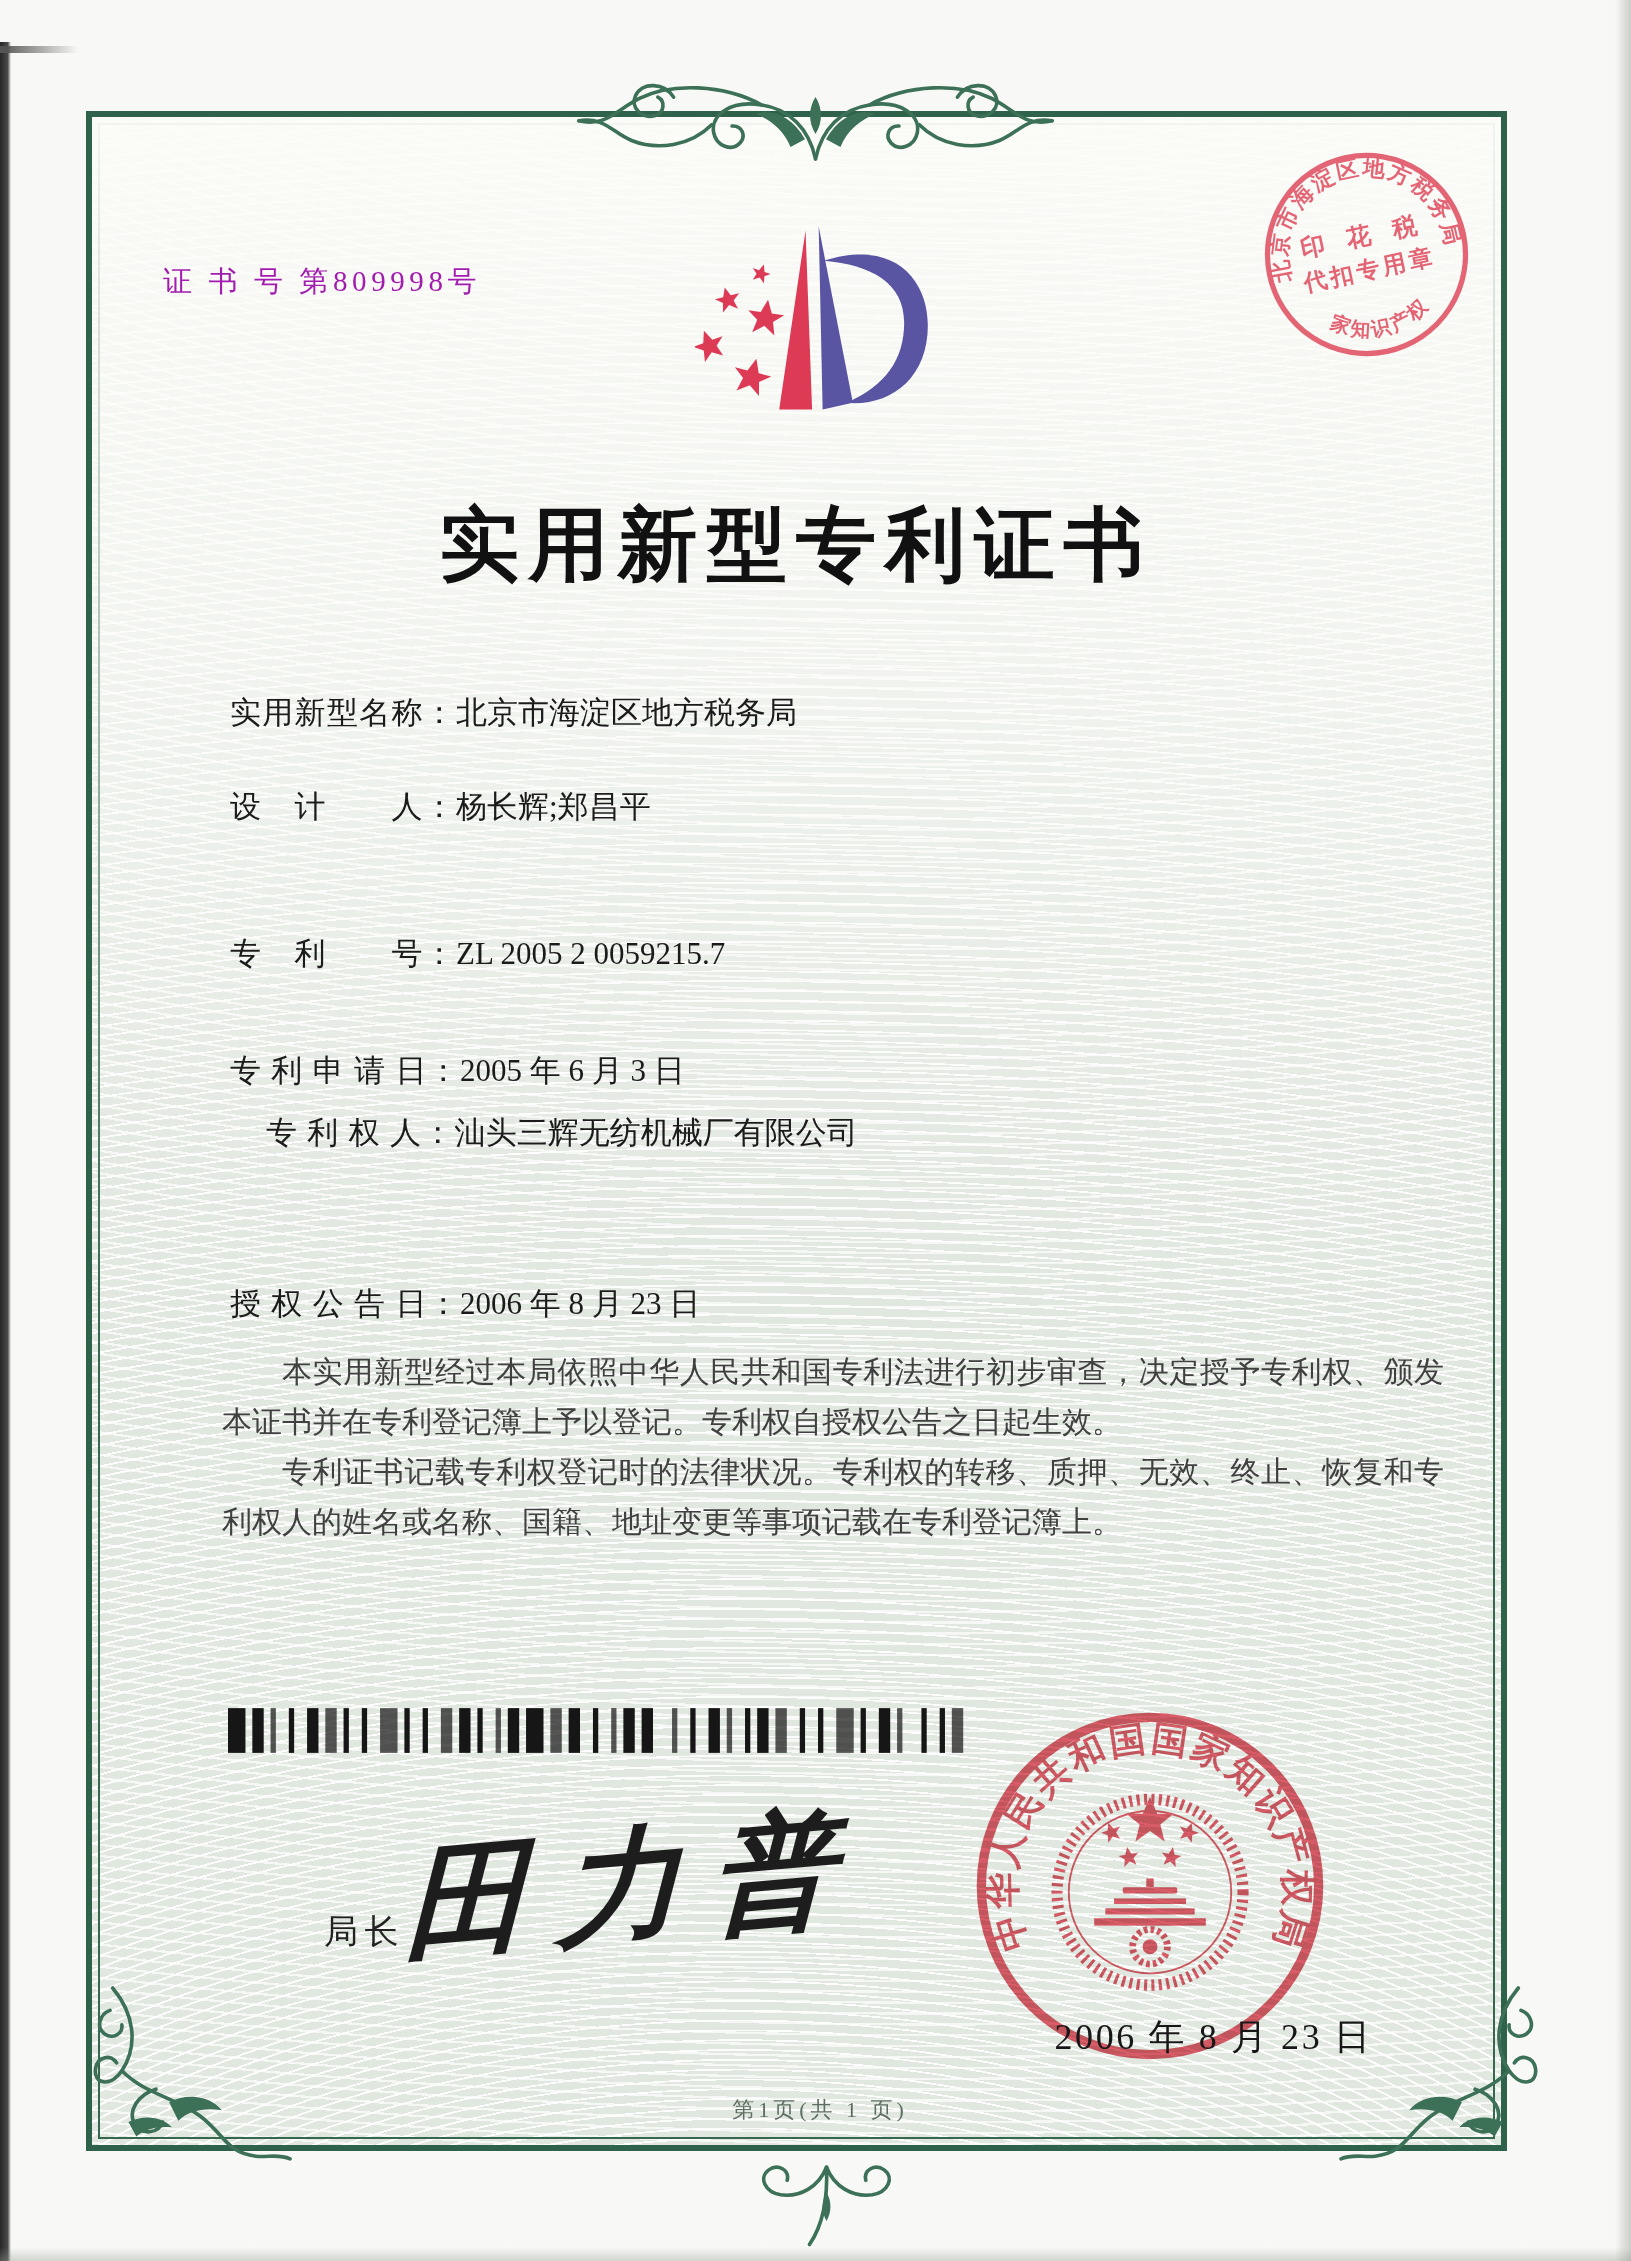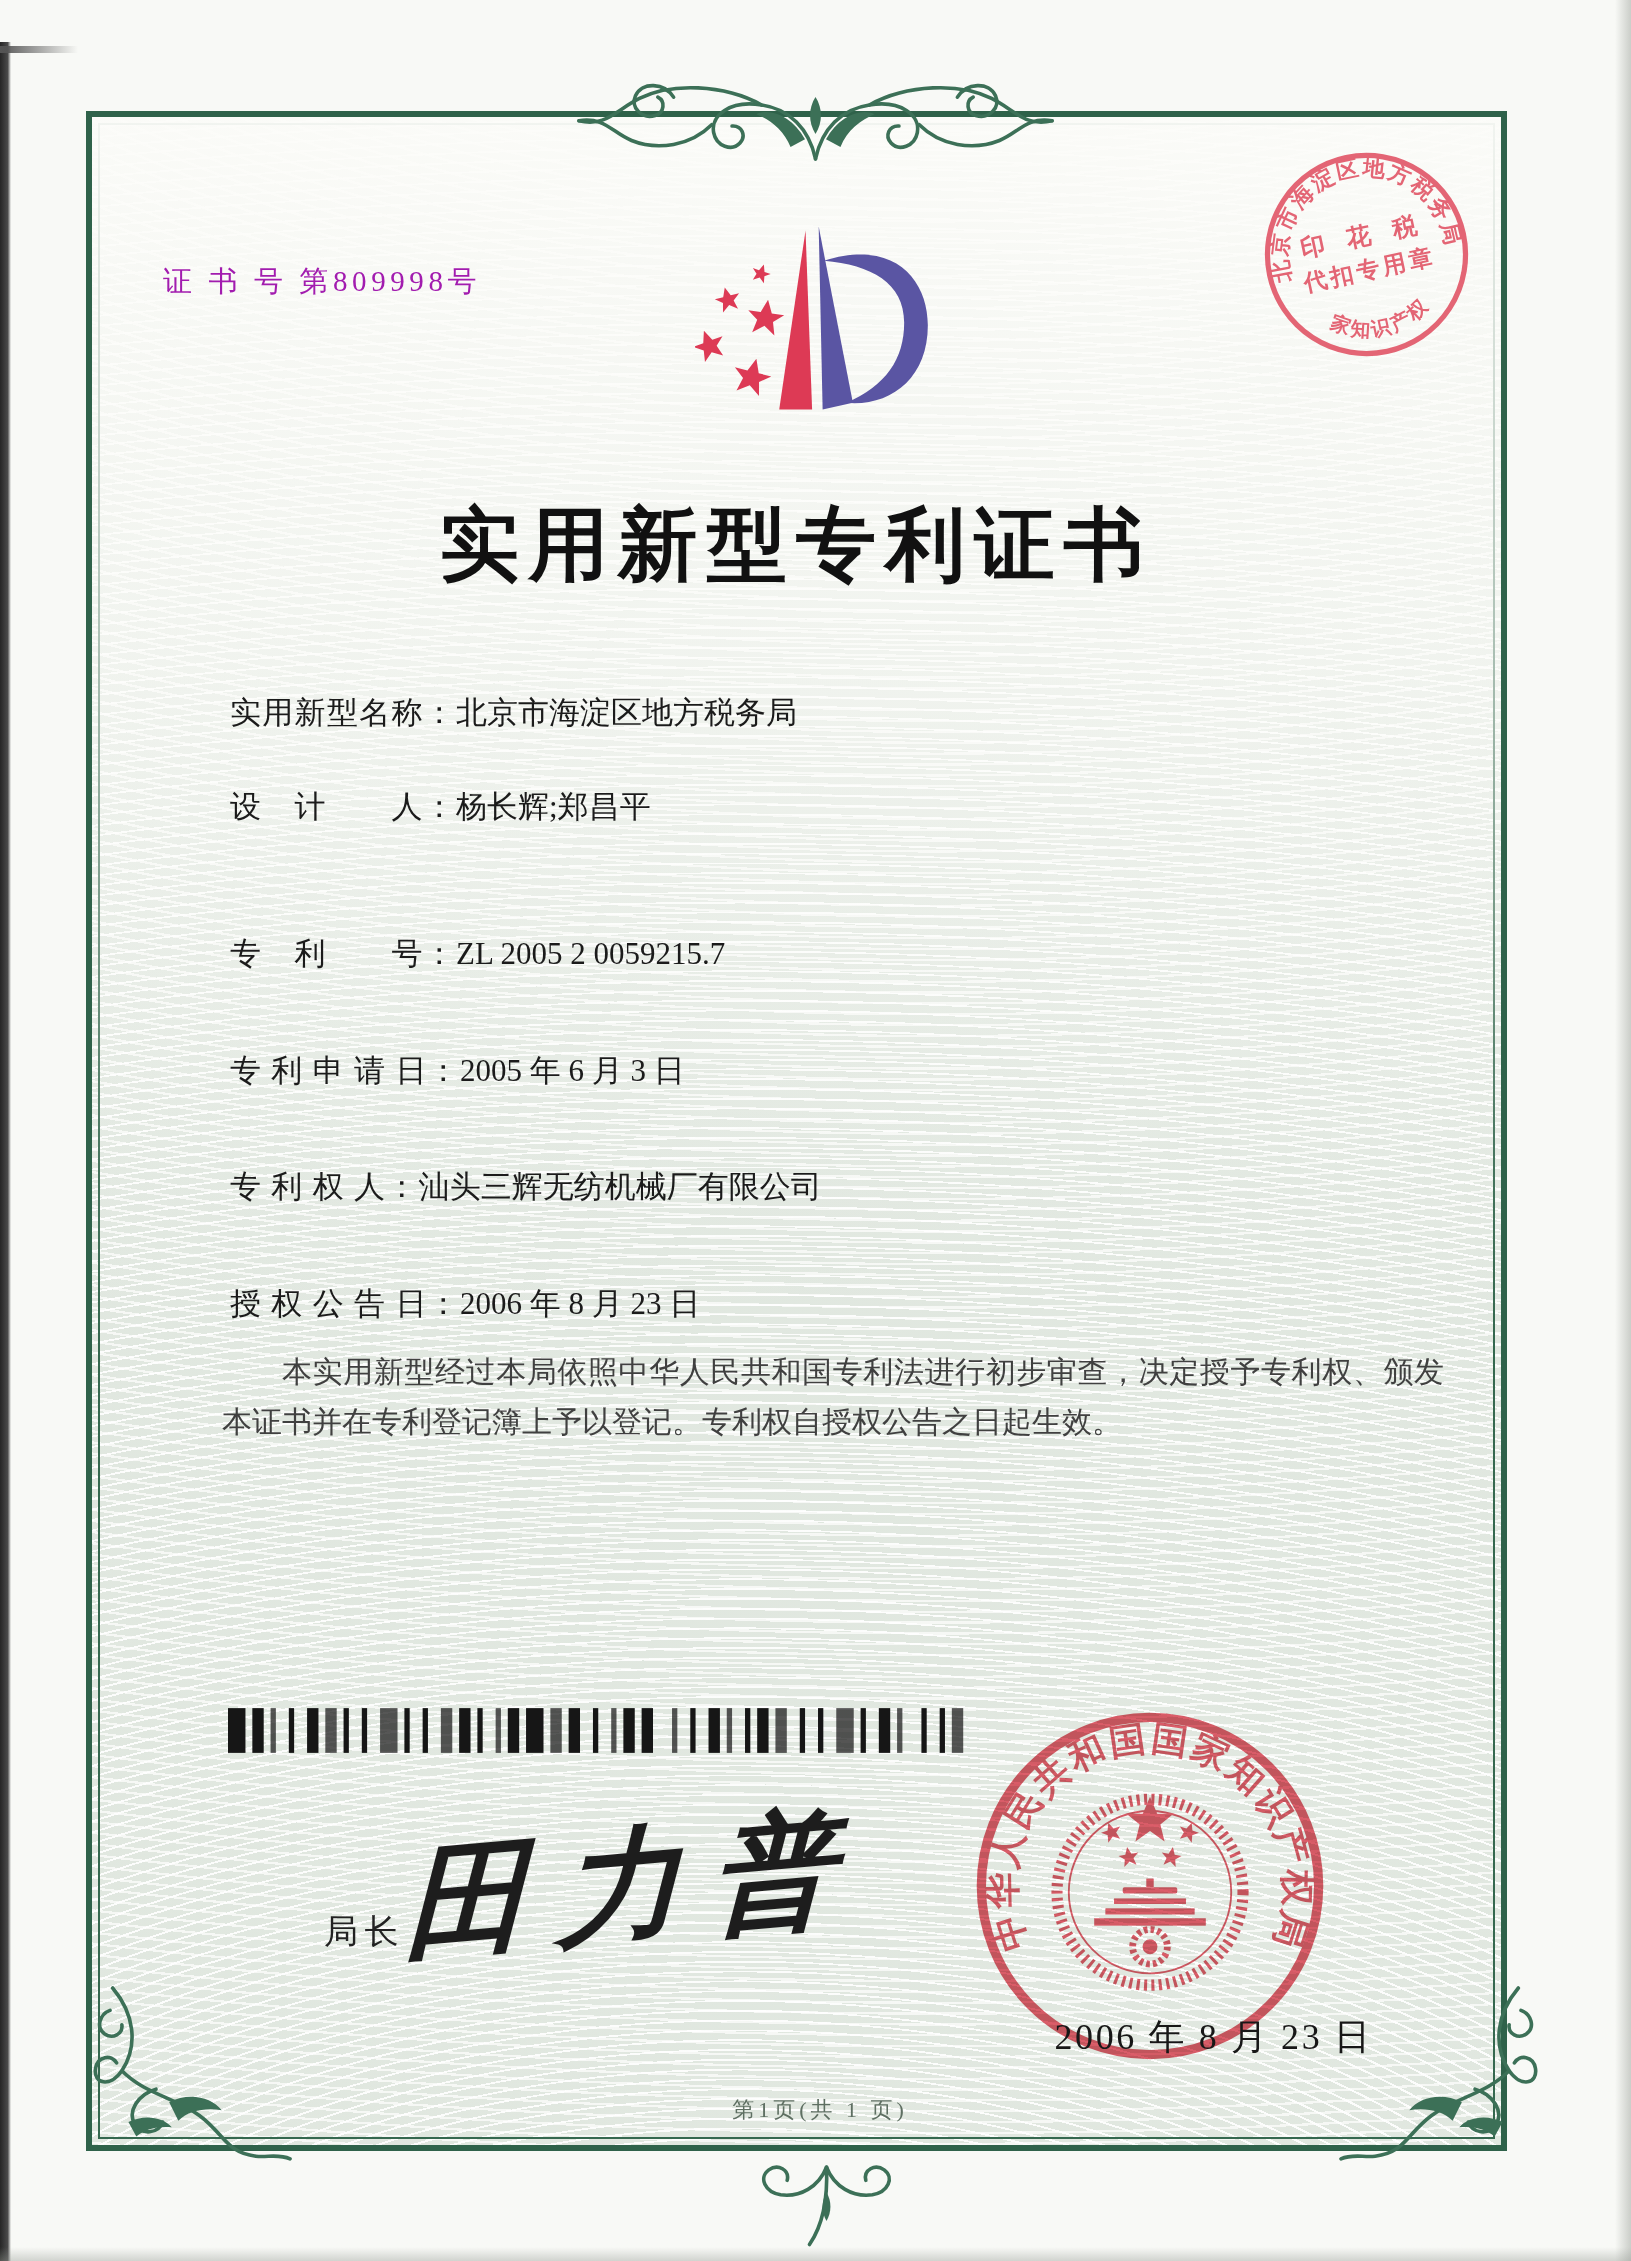--- a/index.html
+++ b/index.html
@@ -26,21 +26,21 @@
   .green-art{stroke:#3c7057;fill:none;stroke-width:5.5;stroke-linecap:round;}
   .green-fill{fill:#3c7057;stroke:none;}
 
   
   .cert-no{left:163px;top:262px;font-size:29px;letter-spacing:4.6px;color:#a21caf;}
   .title{left:0;top:492px;width:1592px;text-align:center;font-size:80px;font-weight:700;letter-spacing:9.2px;color:#111;}
 
   
   .field{left:230px;width:1217px;font-size:31px;color:#1b1b1b;white-space:nowrap;}
   .field .lab{letter-spacing:1.3px;}
-  .f0{top:692px;} .f1{top:786px;} .f2{top:933px;} .f3{top:1050px;} .f4{top:1166px;} .f5{top:1283px;}
+  .f0{top:692px;} .f1{top:786px;} .f2{top:933px;} .f3{top:1050px;} .f4{top:1112px;margin-left:36px;} .f5{top:1283px;}
 
   
   .body-text{left:222px;top:1347px;width:1222px;font-size:30px;line-height:50px;text-align:justify;color:#404040;}
   .body-text p{margin:0;text-indent:2em;}
 
   
   .barcode{left:228px;top:1708px;}
 
   
   .director{left:324px;top:1909px;font-size:34px;letter-spacing:6.6px;color:#222;}
@@ -149,20 +149,21 @@
 
 <div class="abs field f0"><span class="lab">实用新型名称：</span><span>北京市海淀区地方税务局</span></div>
 <div class="abs field f1"><span class="lab">设　计　　人：</span><span>杨长辉;郑昌平</span></div>
 <div class="abs field f2"><span class="lab">专　利　　号：</span><span>ZL 2005 2 0059215.7</span></div>
 <div class="abs field f3"><span class="lab">专 利 申 请 日：</span><span>2005 年 6 月 3 日</span></div>
 <div class="abs field f4"><span class="lab">专 利 权 人：</span><span>汕头三辉无纺机械厂有限公司</span></div>
 <div class="abs field f5"><span class="lab">授 权 公 告 日：</span><span>2006 年 8 月 23 日</span></div>
 
 <div class="abs body-text">
   <p>本实用新型经过本局依照中华人民共和国专利法进行初步审查，决定授予专利权、颁发本证书并在专利登记簿上予以登记。专利权自授权公告之日起生效。</p>
+  <p>专利证书记载专利权登记时的法律状况。专利权的转移、质押、无效、终止、恢复和专利权人的姓名或名称、国籍、地址变更等事项记载在专利登记簿上。</p>
 </div>
 
 <svg class="abs barcode" width="736" height="45" viewBox="0 0 1118 68">
   <g id="barcode-bars" fill="#161616">
       <rect x="0.00" y="0" width="26.52" height="68"></rect>
       <rect x="36.96" y="0" width="17.28" height="68"></rect>
       <rect x="64.68" y="0" width="8.04" height="68" opacity="0.72"></rect>
       <rect x="92.40" y="0" width="8.04" height="68"></rect>
       <rect x="120.12" y="0" width="17.28" height="68"></rect>
       <rect x="147.83" y="0" width="17.28" height="68" opacity="0.72"></rect>

